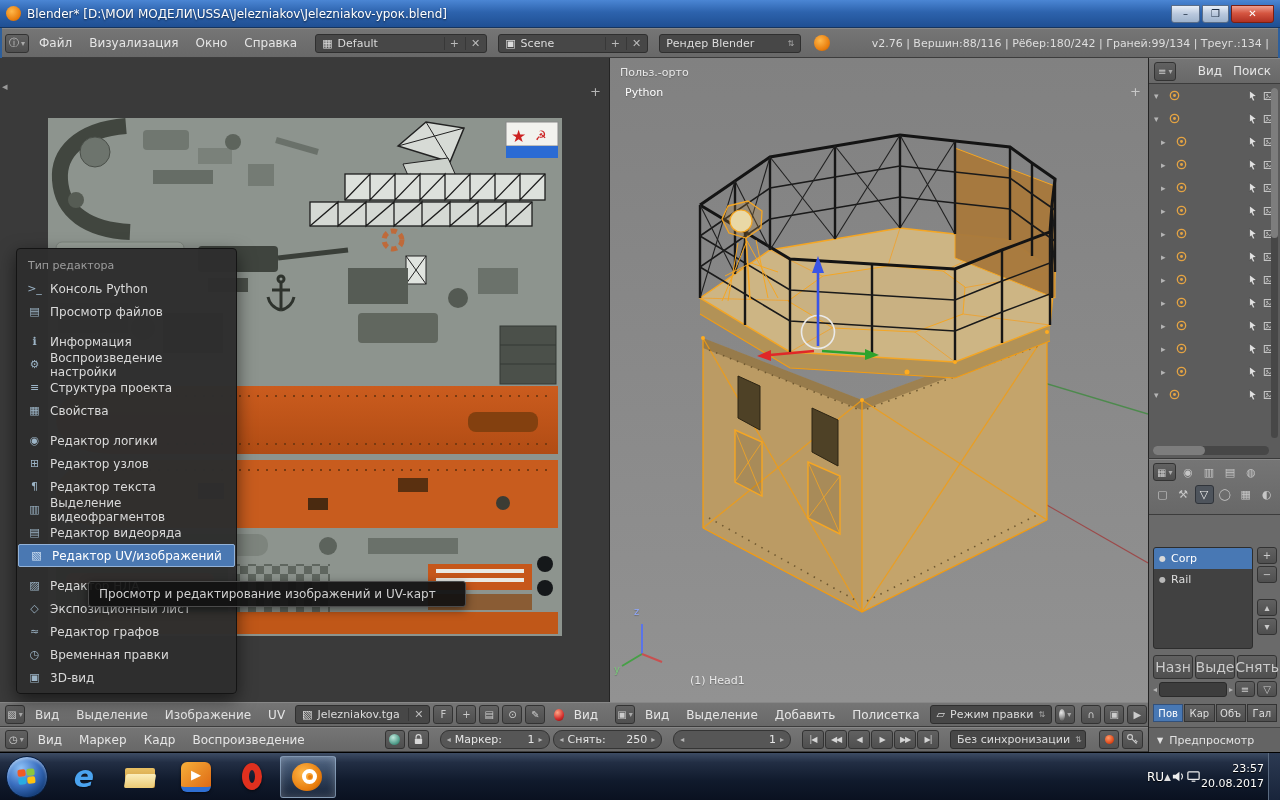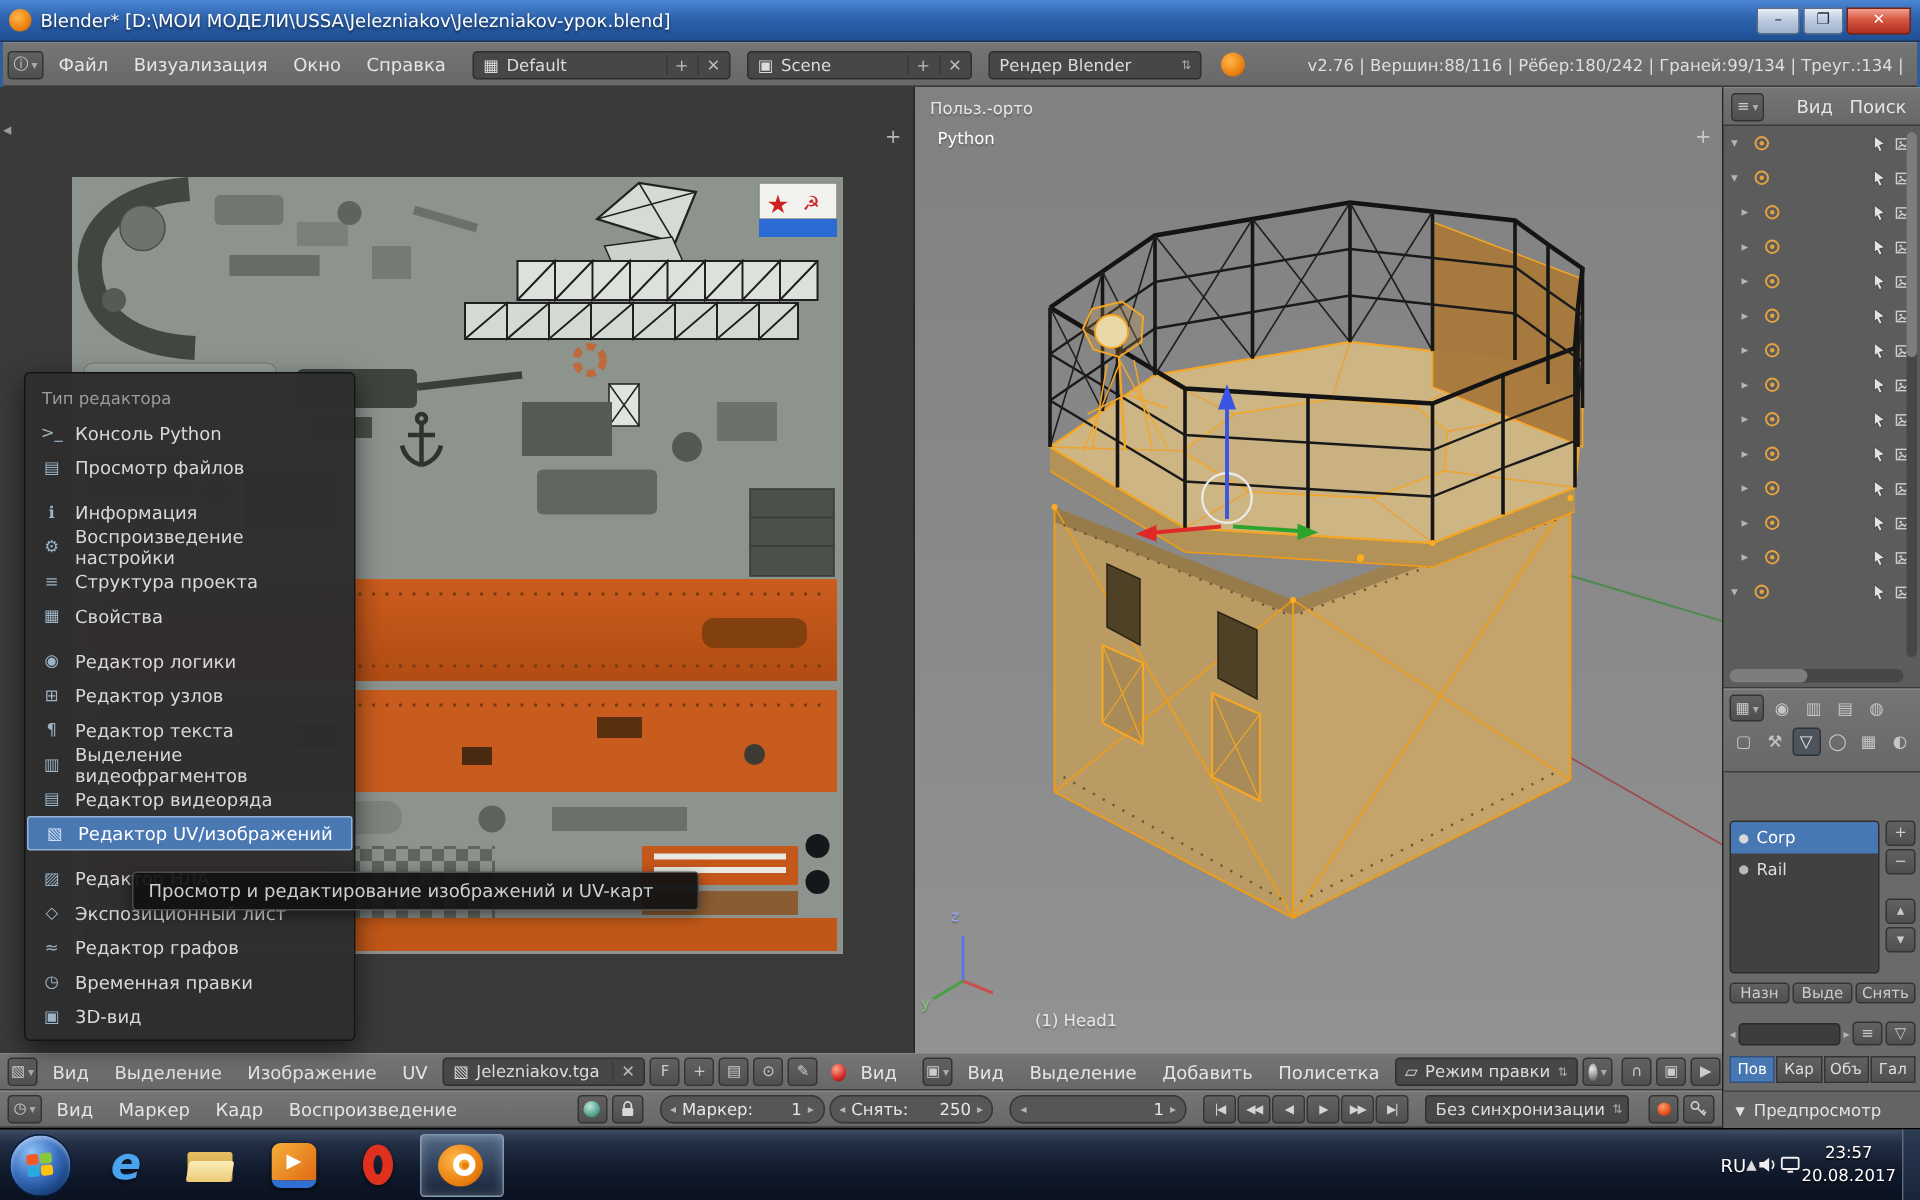--- a/index.html
+++ b/index.html
@@ -51,21 +51,21 @@
 .sb-v i{display:block;width:7px;height:150px;background:#7d7d7d;border-radius:4px}
 
 .tabs{display:flex;gap:2px;padding:3px 4px}
 .tab{width:19px;height:19px;display:flex;align-items:center;justify-content:center;border-radius:3px;color:#c6c6c6;font-size:11px}
 .tab.on{background:#4e545c;border:1px solid #30343a;color:#eee}
 .grouplist{position:absolute;left:4px;top:88px;width:100px;height:102px;background:#414141;border:1px solid #2d2d2d;border-radius:3px;overflow:hidden}
 .gitem{height:21px;display:flex;align-items:center;gap:5px;padding:0 5px;font-size:11px;color:#ddd}
 .gitem.sel{background:#4878b4;color:#fff}
 .gcol{position:absolute;left:108px;top:88px;width:19px;display:flex;flex-direction:column;gap:2px}
 .btn3{position:absolute;left:4px;top:196px;width:124px;display:flex;gap:2px}
-.btn3 .ib{flex:1;font-size:10px;height:14px}
+.btn3 .ib{flex:1;font-size:14px;height:24px}
 .wrow{position:absolute;left:4px;top:222px;width:124px;display:flex;align-items:center;gap:2px}
 .wslider{flex:1;height:15px;background:#3d3d3d;border:1px solid #2b2b2b;border-radius:3px}
 .segrow{position:absolute;left:4px;top:245px;width:124px;display:flex;gap:1px}
 .segrow .sg{flex:1;height:18px;display:flex;align-items:center;justify-content:center;font-size:10px;background:linear-gradient(#616161,#4f4f4f);border:1px solid #333;color:#ddd}
 .segrow .sg.on{background:#4878b4;color:#fff;border-color:#32507a}
 .prevrow{position:absolute;left:0;top:268px;width:132px;height:26px;background:#646464;border-top:1px solid #454545;display:flex;align-items:center;gap:6px;padding:0 8px;font-size:11px;color:#e2e2e2}
 
 .num{height:19px;display:inline-flex;align-items:center;background:#565656;border:1px solid #353535;border-radius:9px;color:#e6e6e6;font-size:11px;padding:0 6px;gap:4px}
 .num .a{font-size:8px;color:#b5b5b5}
 .pbtn{width:22px;height:19px;display:inline-flex;align-items:center;justify-content:center;background:linear-gradient(#616161,#4f4f4f);border:1px solid #333;border-radius:3px;color:#d5d5d5;font-size:8px;letter-spacing:-1px}
@@ -75,21 +75,21 @@
 .dottl{width:11px;height:11px;border-radius:50%;background:radial-gradient(circle at 38% 32%,#bfe8dc,#4e9a88 65%,#1f5648)}
 
 #taskbar{left:0;top:752px;width:1280px;height:48px;background:linear-gradient(180deg,#3d4c64,#222e44 20%,#101a2c 60%,#0a1120);border-top:1px solid #000;z-index:50;display:flex;align-items:center}
 .orb{width:42px;height:42px;border-radius:50%;margin:0 8px 0 6px;background:radial-gradient(circle at 35% 28%,#8ec2f7,#3a6fc0 45%,#123a74 80%,#0a2450);border:1px solid #071d3e;box-shadow:inset 0 2px 3px rgba(255,255,255,.45);display:flex;align-items:center;justify-content:center}
 .wflag{width:18px;height:16px;display:grid;grid-template-columns:8px 8px;grid-template-rows:7px 7px;gap:1px;transform:rotate(-6deg)}
 .wflag i{border-radius:2px}
 .tki{width:56px;height:42px;display:flex;align-items:center;justify-content:center;border-radius:3px}
 .tki.active{background:linear-gradient(rgba(150,185,225,.38),rgba(70,100,140,.22));border:1px solid rgba(190,215,240,.55);box-shadow:inset 0 0 8px rgba(255,255,255,.25)}
 .tray{margin-left:auto;display:flex;align-items:center;padding-right:4px}
 .tray .txt{font-size:12px;color:#fff;text-shadow:0 1px 1px #000}
-.clock{font-size:11px;color:#fff;text-align:center;line-height:1.35;text-shadow:0 1px 1px #000}
+.clock{font-size:11px;color:#fff;text-align:right;line-height:1.35;text-shadow:0 1px 1px #000}
 .sdesk{width:12px;height:48px;border-left:1px solid #5a6a80;background:linear-gradient(180deg,#2c3a52,#18243a)}
 
 .folder{position:relative;width:30px;height:23px}
 .folder .b{position:absolute;left:0;top:3px;width:30px;height:20px;background:linear-gradient(#e8c063,#c8913a);border-radius:2px}
 .folder .f{position:absolute;left:0;top:9px;width:30px;height:14px;background:linear-gradient(#fbeebc,#ecca74);border-radius:2px;transform:skewX(-10deg)}
 .ie{font-size:30px;font-style:italic;font-weight:bold;color:#4aa3ef;text-shadow:0 1px 2px rgba(0,0,0,.5)}
 .wmp{width:30px;height:30px;border-radius:6px;background:linear-gradient(135deg,#f7b03a,#de6a14);display:flex;align-items:center;justify-content:center;color:#fff;font-size:13px;border-bottom:5px solid #2f6fd2;box-shadow:0 1px 3px rgba(0,0,0,.6)}
 .opera{width:20px;height:27px;border:7px solid #e0301e;border-radius:50%;box-shadow:0 1px 3px rgba(0,0,0,.6)}
 .blogo{position:relative;width:32px;height:32px}
 .blogo .disc{position:absolute;left:0;top:2px;width:30px;height:28px;border-radius:50%;background:radial-gradient(circle at 38% 35%,#ffb84a,#e87d0d 65%,#a85405)}

